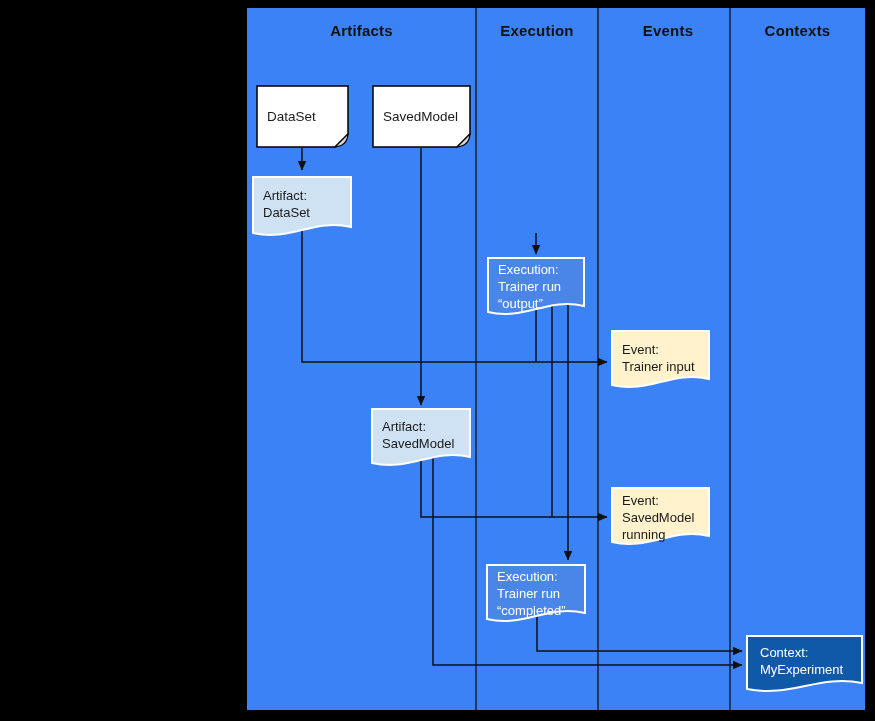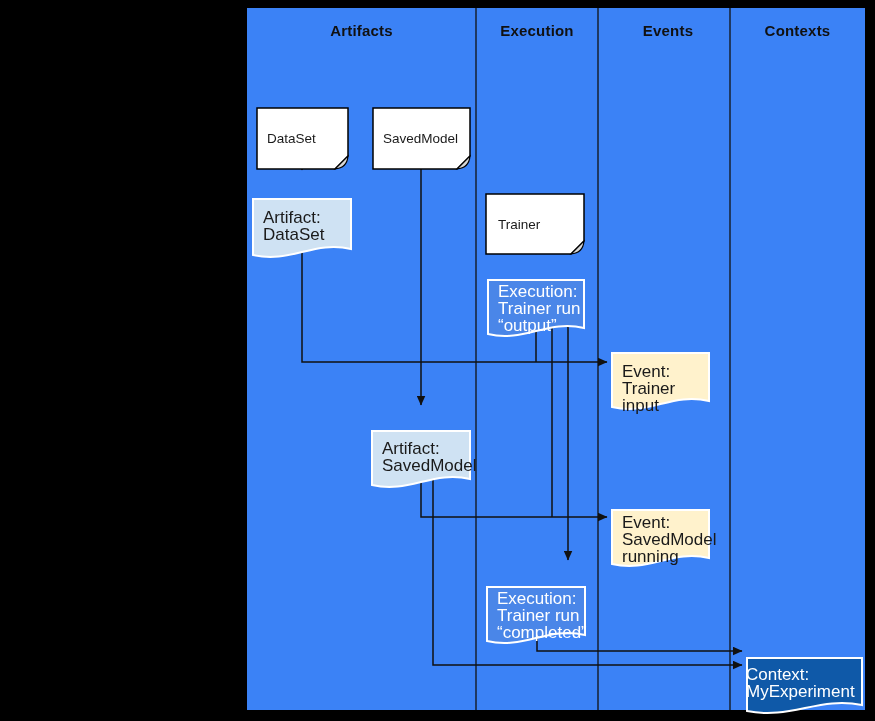--- a/index.html
+++ b/index.html
@@ -9,25 +9,25 @@
   }
   #canvas{
     position:absolute;left:247px;top:8px;width:618px;height:702px;
     background:#3b82f6;
   }
   .col-header{
     position:absolute;top:14px;text-align:center;
     font-size:15px;font-weight:bold;color:#111;letter-spacing:.2px;
   }
   .edges{position:absolute;left:0;top:0;width:618px;height:702px;}
-  .node{position:absolute;margin-top:22px;}
+  .node{position:absolute;}
   .node svg{position:absolute;left:0;top:0;display:block;}
   .label{
     position:absolute;left:0;top:0;width:100%;
-    font-size:17px;line-height:17px;color:#1a1a1a;
+    font-size:13px;line-height:17px;color:#1a1a1a;
     padding-left:11px;box-sizing:border-box;
   }
   .label.white{color:#ffffff;}
   .label.vcenter{display:flex;align-items:center;font-size:13.5px;}
   .label span{display:block;}
 </style>
 </head>
 <body>
 
 <div id="canvas">
@@ -75,29 +75,20 @@
   <div class="node" style="left:125px;top:77px;width:99px;height:63px;">
     <svg width="99" height="63" viewBox="0 0 99 63">
       <path d="M1,1 H98 V49 L85,62 H1 Z" fill="#ffffff" stroke="#000" stroke-width="1.5"></path>
       <path d="M85,62 Q97,61 98,49 L85,62 Z" fill="#d9d9d9" stroke="#000" stroke-width="1.2"></path>
     </svg>
     <div class="label vcenter" style="height:63px;">
         <span>SavedModel</span>
       </div>
   </div>
 
-  <div class="node" style="left:238px;top:163px;width:100px;height:62px;">
-    <svg width="100" height="62" viewBox="0 0 100 62">
-      <path d="M1,1 H99 V48 L86,61 H1 Z" fill="#ffffff" stroke="#000" stroke-width="1.5"></path>
-      <path d="M86,61 Q98,60 99,48 L86,61 Z" fill="#d9d9d9" stroke="#000" stroke-width="1.2"></path>
-    </svg>
-    <div class="label vcenter" style="height:62px;padding-left:13px;">
-        <span>Trainer</span>
-      </div>
-  </div>
 
   <div class="node" style="left:5px;top:168px;width:100px;height:68px;">
     <svg width="100" height="68" viewBox="0 0 100 68">
       <path d="M1,1 H99 V51 C62,42 38,66 1,57 Z" fill="#cfe2f3" stroke="#ffffff" stroke-width="2"></path>
     </svg>
     <div class="label" style="padding-top:11px;">
       <span>Artifact:</span>
         <span>DataSet</span>
     </div>
   </div>
@@ -152,19 +143,19 @@
       <span>Execution:</span>
         <span>Trainer run</span>
         <span>“completed”</span>
     </div>
   </div>
 
   <div class="node" style="left:499px;top:627px;width:117px;height:65px;">
     <svg width="117" height="65" viewBox="0 0 117 65">
       <path d="M1,1 H116 V48 C73,39 45,63 1,54 Z" fill="#0f59a8" stroke="#ffffff" stroke-width="2"></path>
     </svg>
-    <div class="label white" style="padding-top:9px;padding-left:0;">
+    <div class="label white" style="padding-top:9px;padding-left:14px;">
       <span>Context:</span>
         <span>MyExperiment</span>
     </div>
   </div>
 
 </div>
 
 </body></html>

